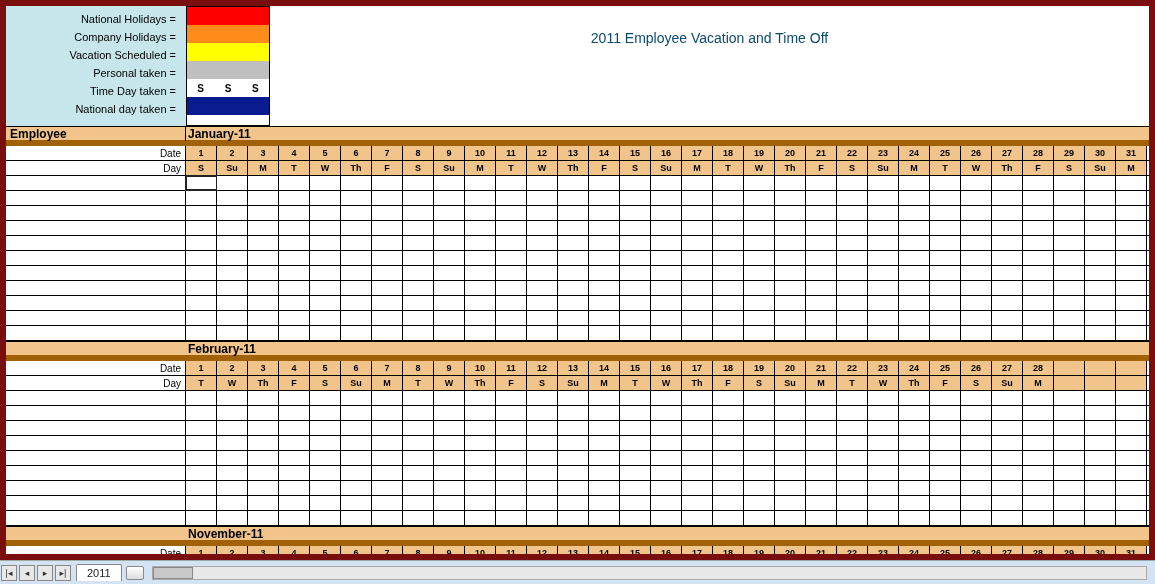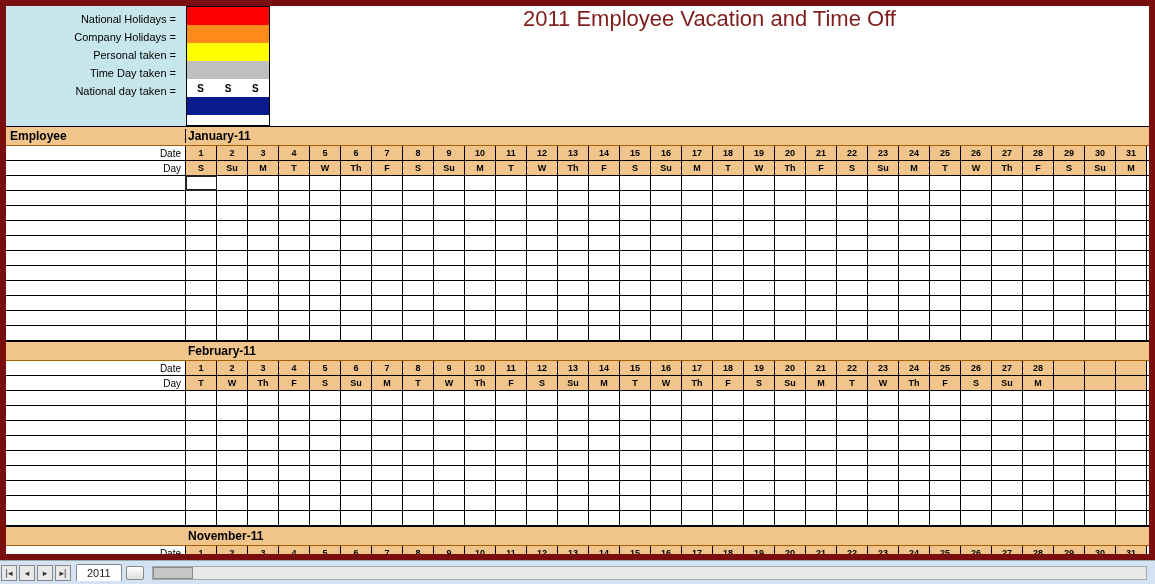--- a/index.html
+++ b/index.html
@@ -57,30 +57,31 @@
     align-items: center;
     font-size: 10px;
     font-weight: bold;
   }
   .legend-wrap { display:flex; }
   .title-area {
     flex: 1;
     display: flex;
     align-items: flex-start;
     justify-content: center;
-    font-size: 22px;
-    color: #7f1d1d;
+    padding-top: 24px;
+    font-size: 14px;
+    color: #0c4a6e;
   }
   .calendar {
     width: 100%;
   }
   .month-header {
     background: #f0c48a;
     border-top: 1px solid #000;
-    border-bottom: 1px solid #a16207;
+    border-bottom: 6px solid #a16207;
     display: flex;
     height: 20px;
     align-items: center;
     font-weight: bold;
     font-size: 12px;
   }
   .emp-col {
     width: 180px;
     border-right: 1px solid #000;
     padding-left: 4px;
@@ -188,20 +189,23 @@
 <div class="outer-frame">
 
   <div class="header-area">
     <div class="legend-wrap">
       <div class="legend-box" id="legend-labels">
           <div class="legend-row">
             <span class="legend-label">National Holidays =</span>
           </div>
           <div class="legend-row">
             <span class="legend-label">Company Holidays =</span>
+          </div>
+          <div class="legend-row">
+            <span class="legend-label">Vacation Scheduled =</span>
           </div>
           <div class="legend-row">
             <span class="legend-label">Personal taken =</span>
           </div>
           <div class="legend-row">
             <span class="legend-label">Time Day taken =</span>
           </div>
           <div class="legend-row">
             <span class="legend-label">National day taken =</span>
           </div>

